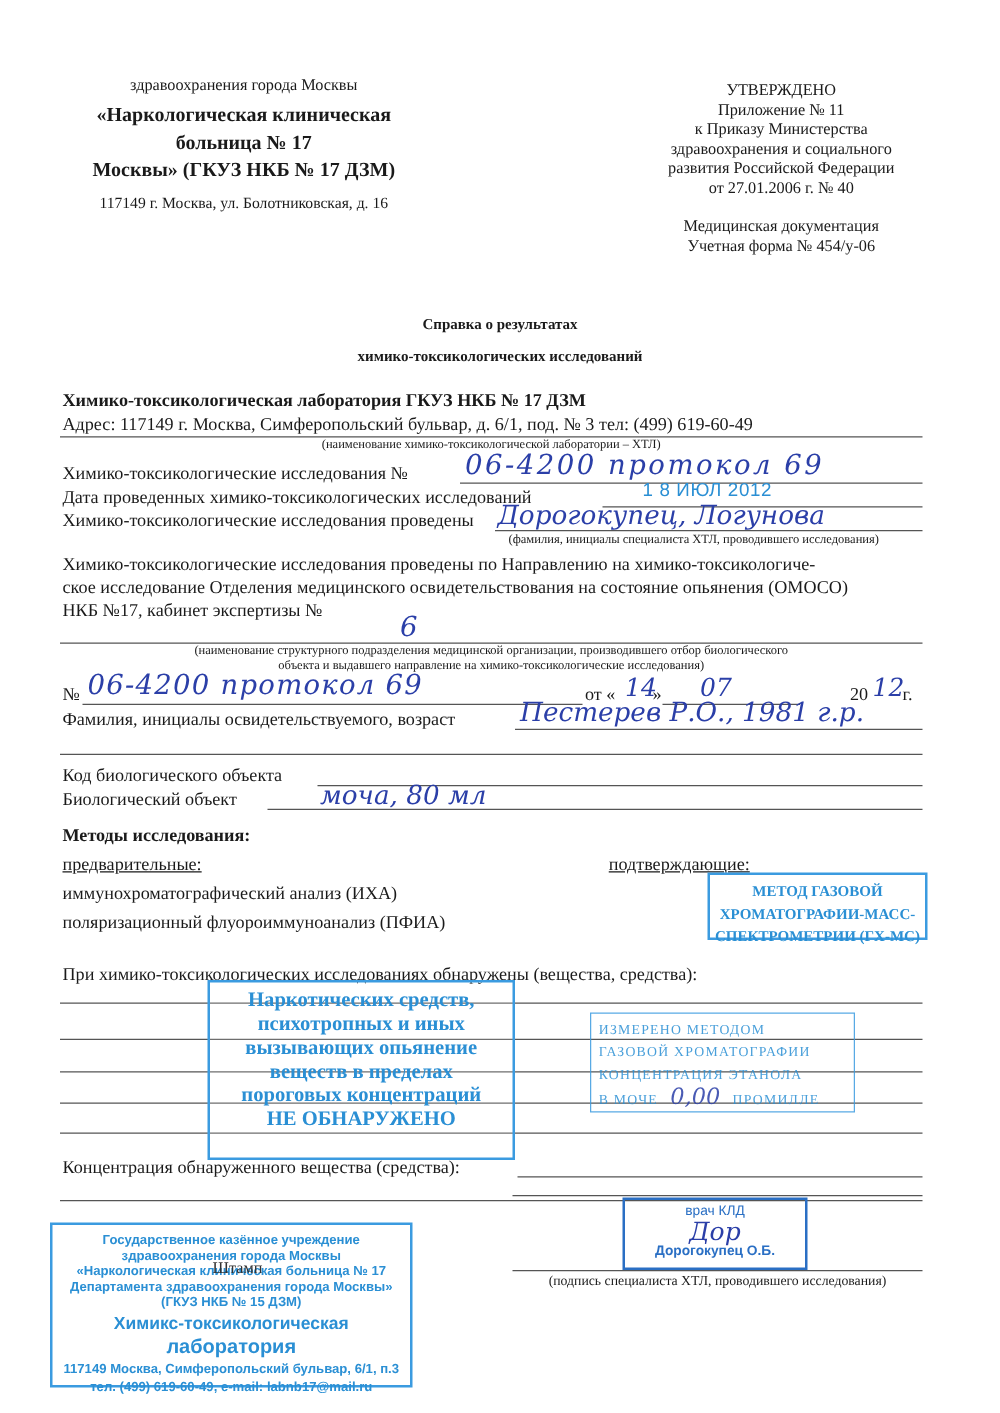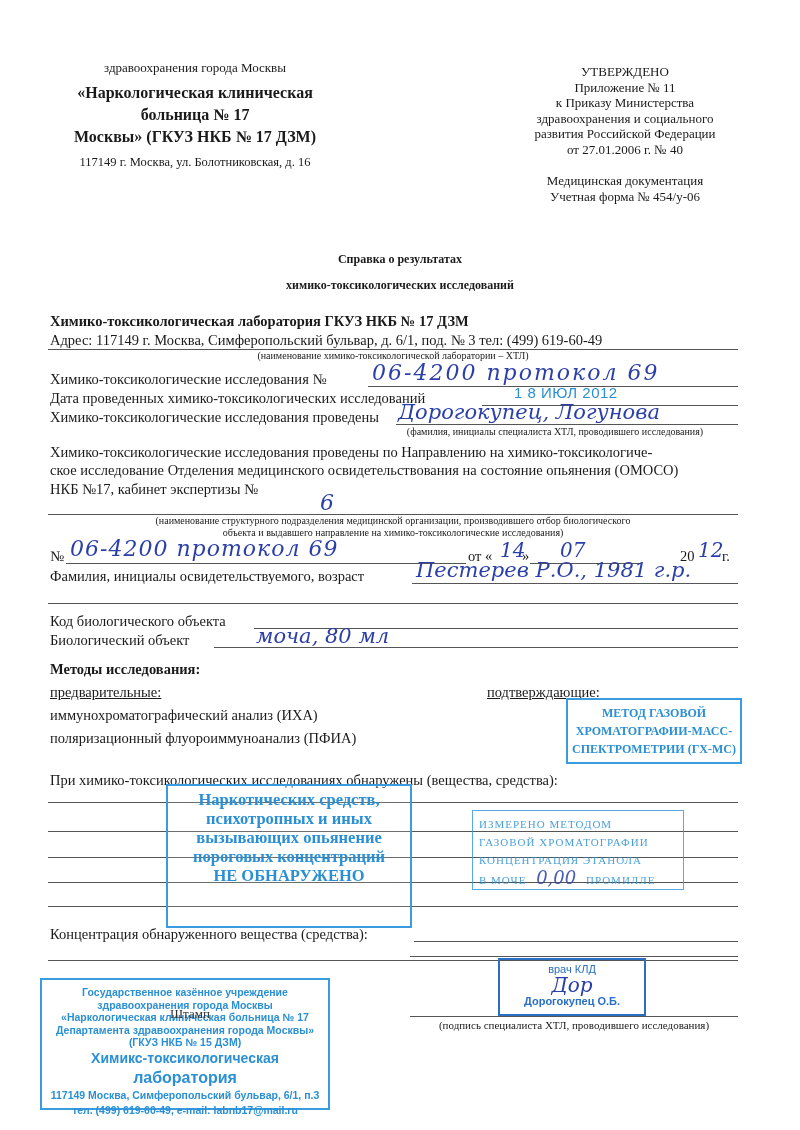--- a/index.html
+++ b/index.html
@@ -96,37 +96,38 @@
 
 <div class="abs body-text" style="left:50px; top:631px;">Биологический объект</div>
 <div class="line" style="left:214px; top:647px; width:524px;"></div>
 <div class="hand" style="left:256px; top:624px; font-size:21px;">моча, 80 мл</div>
 
 <div class="abs body-text bold" style="left:50px; top:660px;">Методы исследования:</div>
 <div class="abs body-text underline" style="left:50px; top:683px;">предварительные:</div>
 <div class="abs body-text" style="left:50px; top:706px;">иммунохроматографический анализ (ИХА)</div>
 <div class="abs body-text" style="left:50px; top:729px;">поляризационный флуороиммуноанализ (ПФИА)</div>
 <div class="abs body-text underline" style="left:487px; top:683px;">подтверждающие:</div>
-<div class="stamp-box center stamp-blue" style="left:566px; top:698px; width:176px; height:66px; font-size:12px; font-weight:bold; line-height:18px; padding-top:4px;">
+<div class="stamp-box center stamp-blue" style="left:566px; top:698px; width:176px; height:54px; font-size:12px; font-weight:bold; line-height:18px; padding-top:4px;">
   <div>МЕТОД ГАЗОВОЙ</div>
   <div>ХРОМАТОГРАФИИ-МАСС-</div>
   <div>СПЕКТРОМЕТРИИ (ГХ-МС)</div>
 </div>
 
 <div class="abs body-text" style="left:50px; top:771px;">При химико-токсикологических исследованиях обнаружены (вещества, средства):</div>
 <div class="line" style="left:48px; top:802px; width:690px;"></div>
 <div class="line" style="left:48px; top:831px; width:690px;"></div>
 <div class="line" style="left:48px; top:857px; width:690px;"></div>
 <div class="line" style="left:48px; top:882px; width:690px;"></div>
 <div class="line" style="left:48px; top:906px; width:690px;"></div>
 
 <div class="stamp-box center stamp-blue" style="left:166px; top:784px; width:246px; height:144px; font-size:16.5px; font-weight:bold; line-height:19px; padding-top:4px; background:rgba(255,255,255,0.15);">
   <div>Наркотических средств,</div>
   <div>психотропных и иных</div>
   <div>вызывающих опьянение</div>
+  <div>веществ в пределах</div>
   <div>пороговых концентраций</div>
   <div>НЕ ОБНАРУЖЕНО</div>
 </div>
 
 <div class="stamp-box stamp-blue" style="left:472px; top:810px; width:212px; height:80px; font-size:11px; line-height:18px; padding:4px 6px; letter-spacing:1px; border-width:1.5px; opacity:0.85;">
   <div>ИЗМЕРЕНО МЕТОДОМ</div>
   <div>ГАЗОВОЙ ХРОМАТОГРАФИИ</div>
   <div>КОНЦЕНТРАЦИЯ ЭТАНОЛА</div>
   <div>
     <span>В МОЧЕ</span>

